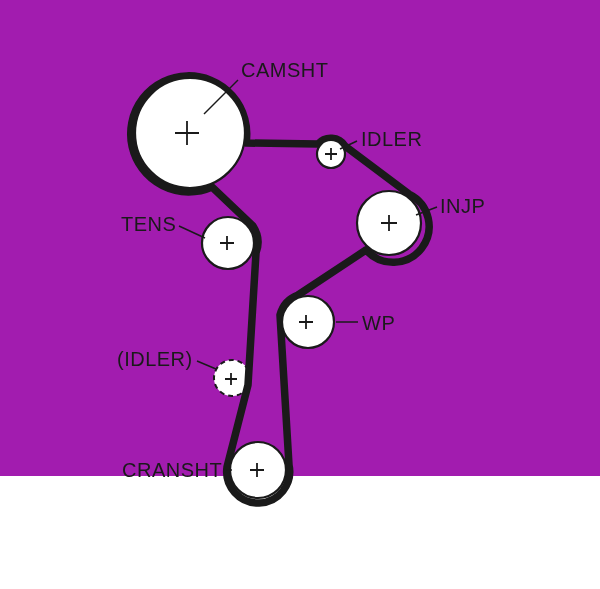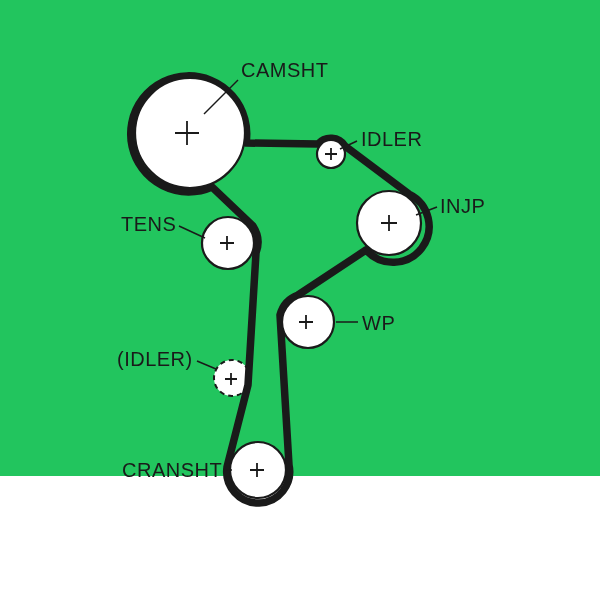--- a/index.html
+++ b/index.html
@@ -7,21 +7,21 @@
     padding: 0;
     background: #ffffff;
     width: 600px;
     height: 589px;
     overflow: hidden;
     font-family: "Liberation Sans", sans-serif;
   }
   .diagram-wrap {
     width: 600px;
     height: 476px;
-    background: #22c55e;
+    background: #a21caf;
   }
   svg text {
     font-family: "Liberation Sans", sans-serif;
     font-size: 20px;
     letter-spacing: 0.5px;
     fill: #1a1a1a;
   }
   .belt {
     fill: none;
     stroke: #1a1a1a;

